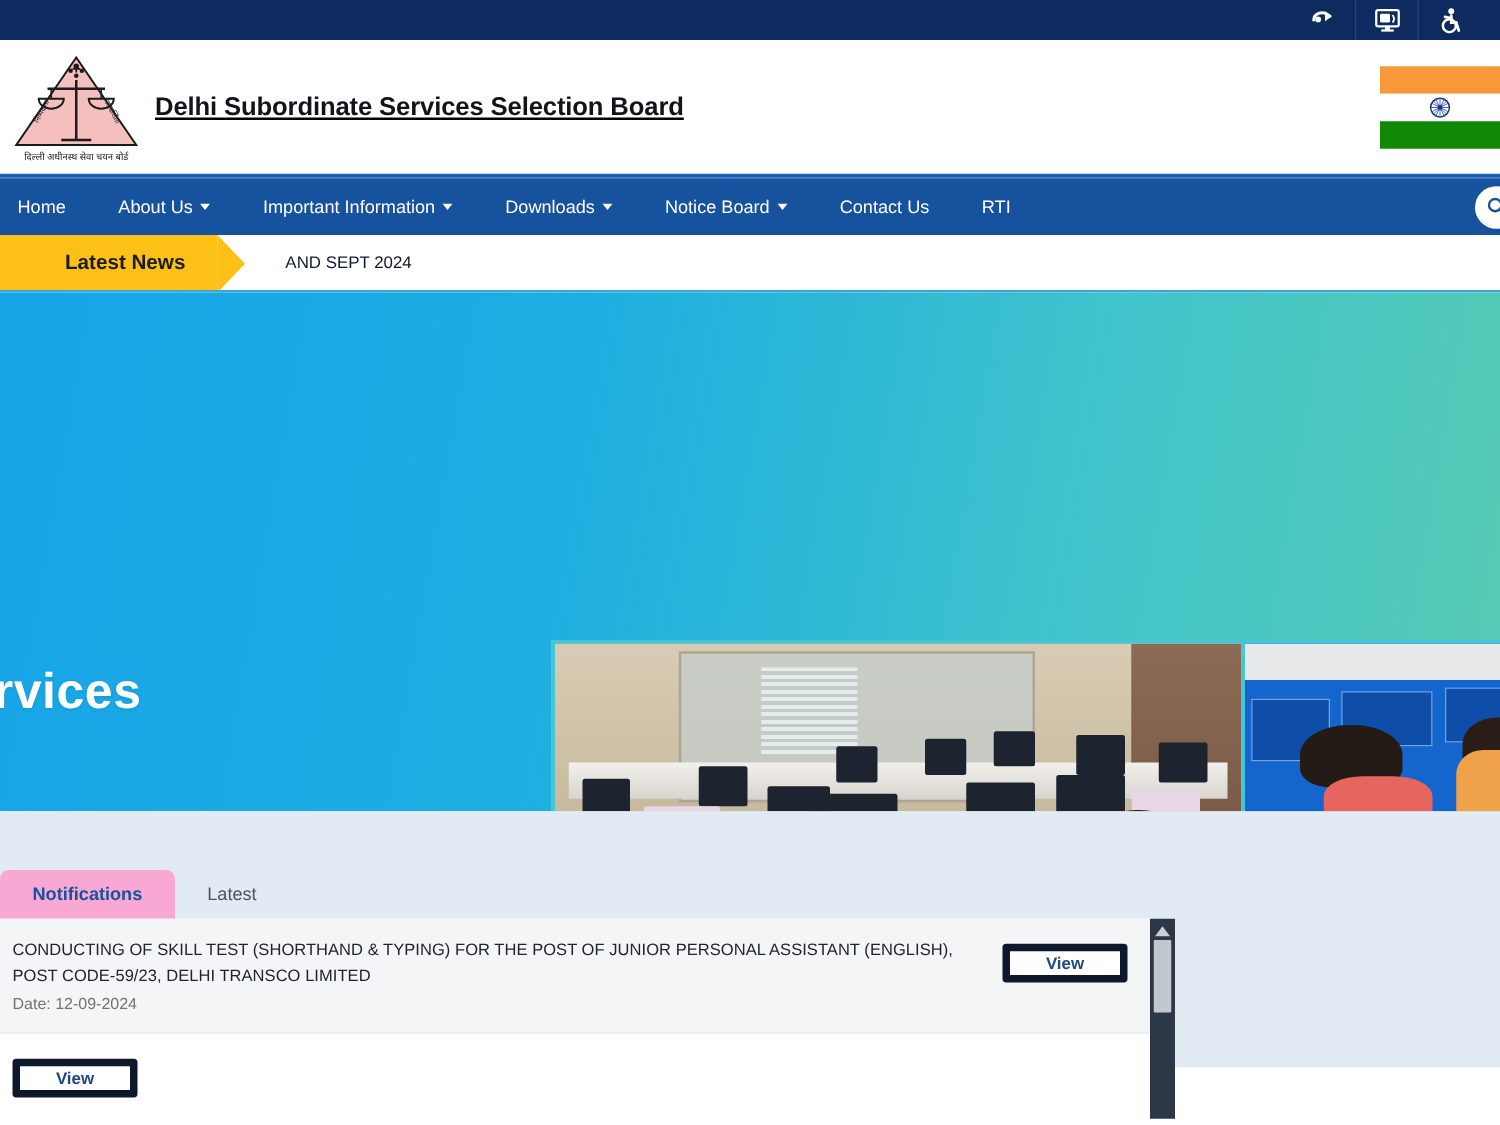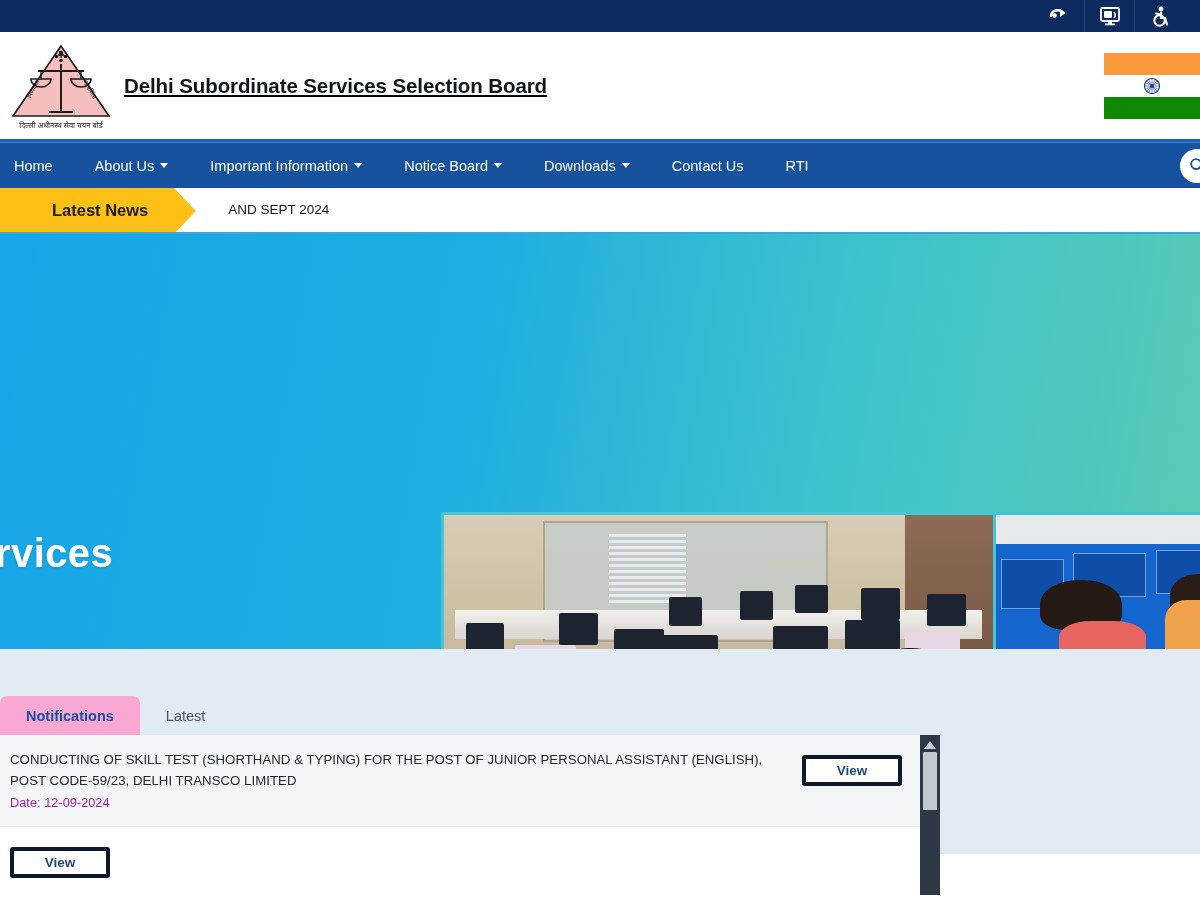--- a/index.html
+++ b/index.html
@@ -215,26 +215,26 @@
     border-bottom: 1px solid #e8ecef;
     min-height: 78px;
   }
   .notif-row.alt { background: #f4f5f6; }
   .notif-text { flex: 1 1 auto; padding-right: 18px; }
   .notif-title {
     font-size: 13.2px; color: #20262c; line-height: 1.62;
     letter-spacing: 0.05px;
   }
   .notif-date {
-    font-size: 12.8px; color: #a21caf; margin-top: 3px;
+    font-size: 12.8px; color: #737373; margin-top: 3px;
   }
   .view-btn {
     flex: 0 0 auto;
     width: 100px; height: 31px;
-    border: 4px solid #0f172a;
+    border: 6px solid #0f172a;
     background: #ffffff; color: #21497e;
     font-size: 13.5px; font-weight: bold;
     font-family: "Liberation Sans", sans-serif;
     border-radius: 3px; cursor: pointer;
     display: flex; align-items: center; justify-content: center;
     margin-top: 6px;
   }
   .scroll-track {
     flex: 0 0 auto;
     width: 20px; background: #2d3847;
@@ -340,25 +340,25 @@
   </div>
   <div class="nav-item">
     <span>About Us</span>
     <span class="caret"></span>
   </div>
   <div class="nav-item">
     <span>Important Information</span>
     <span class="caret"></span>
   </div>
   <div class="nav-item">
+    <span>Downloads</span>
+    <span class="caret"></span>
+  </div>
+  <div class="nav-item">
     <span>Notice Board</span>
-    <span class="caret"></span>
-  </div>
-  <div class="nav-item">
-    <span>Downloads</span>
     <span class="caret"></span>
   </div>
   <div class="nav-item">
     <span>Contact Us</span>
   </div>
   <div class="nav-item">
     <span>RTI</span>
   </div>
   <div class="nav-search">
     <svg width="17" height="17" viewBox="0 0 18 18" fill="none">

